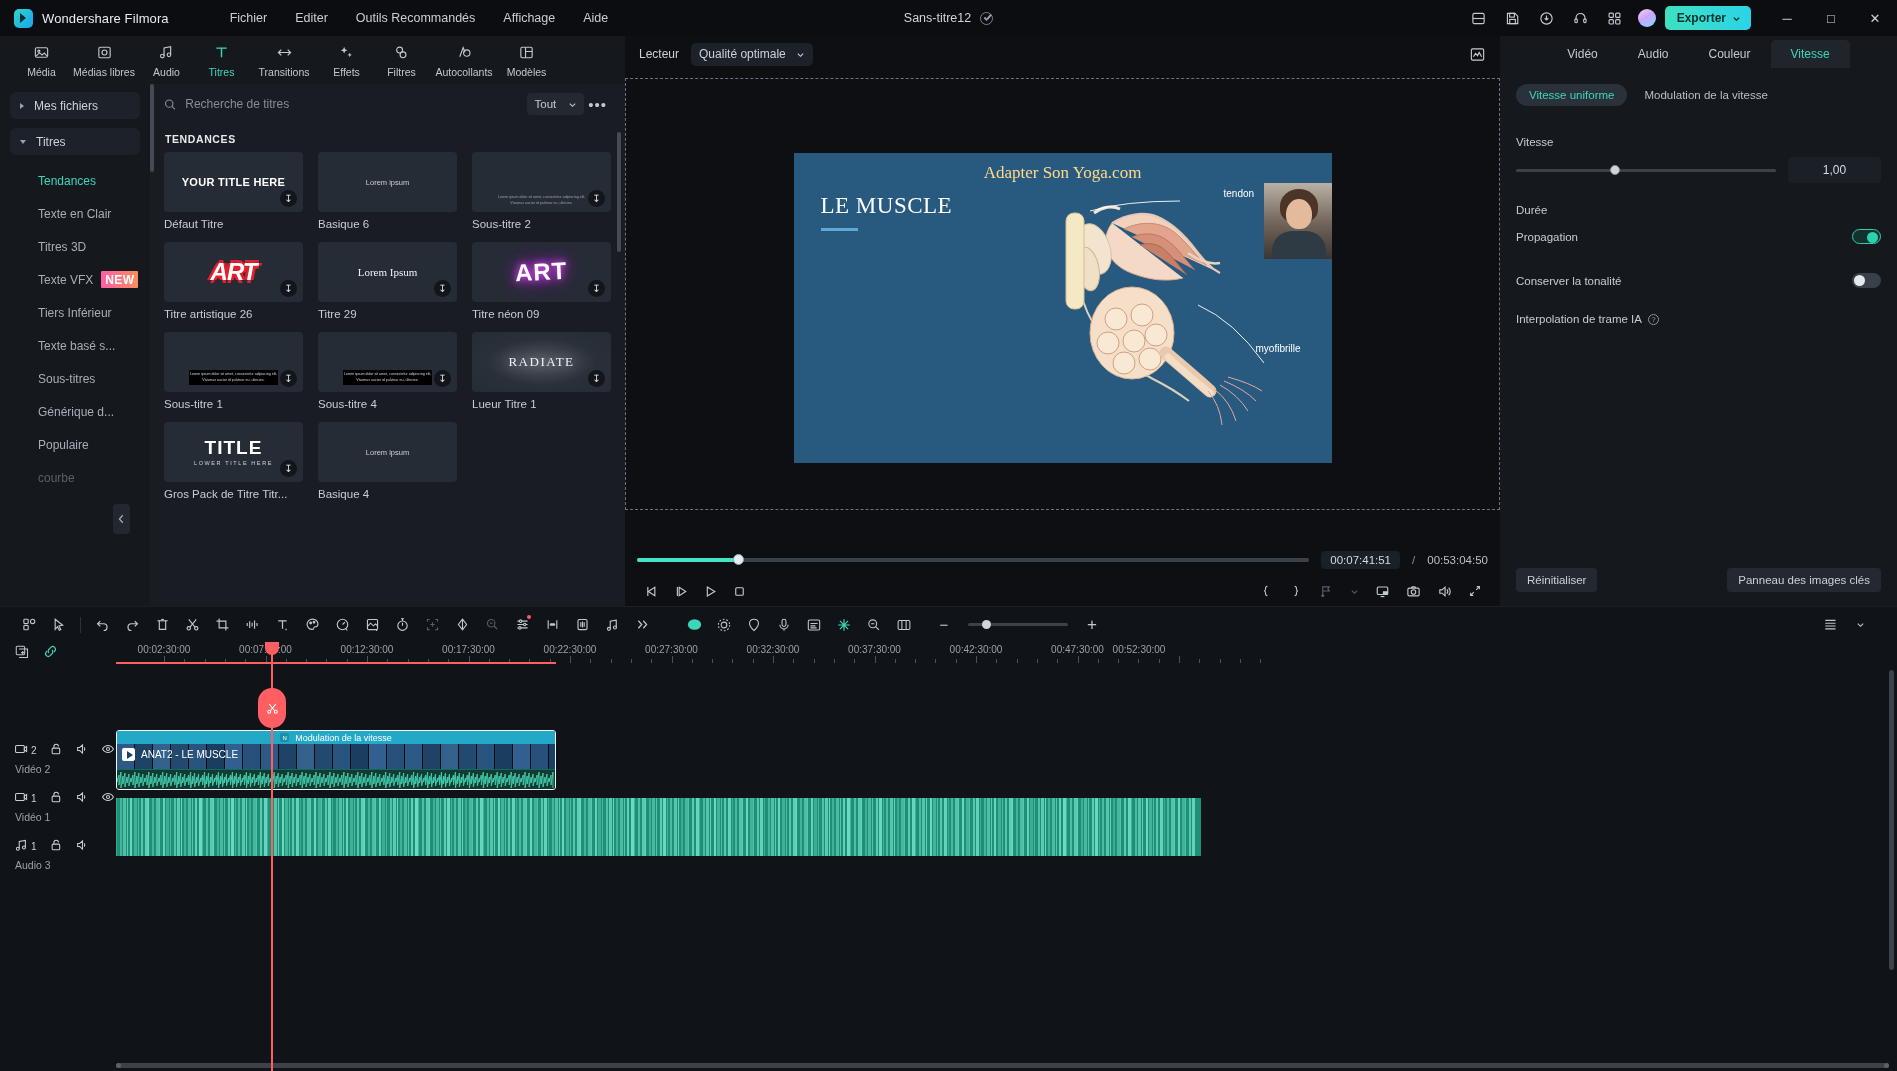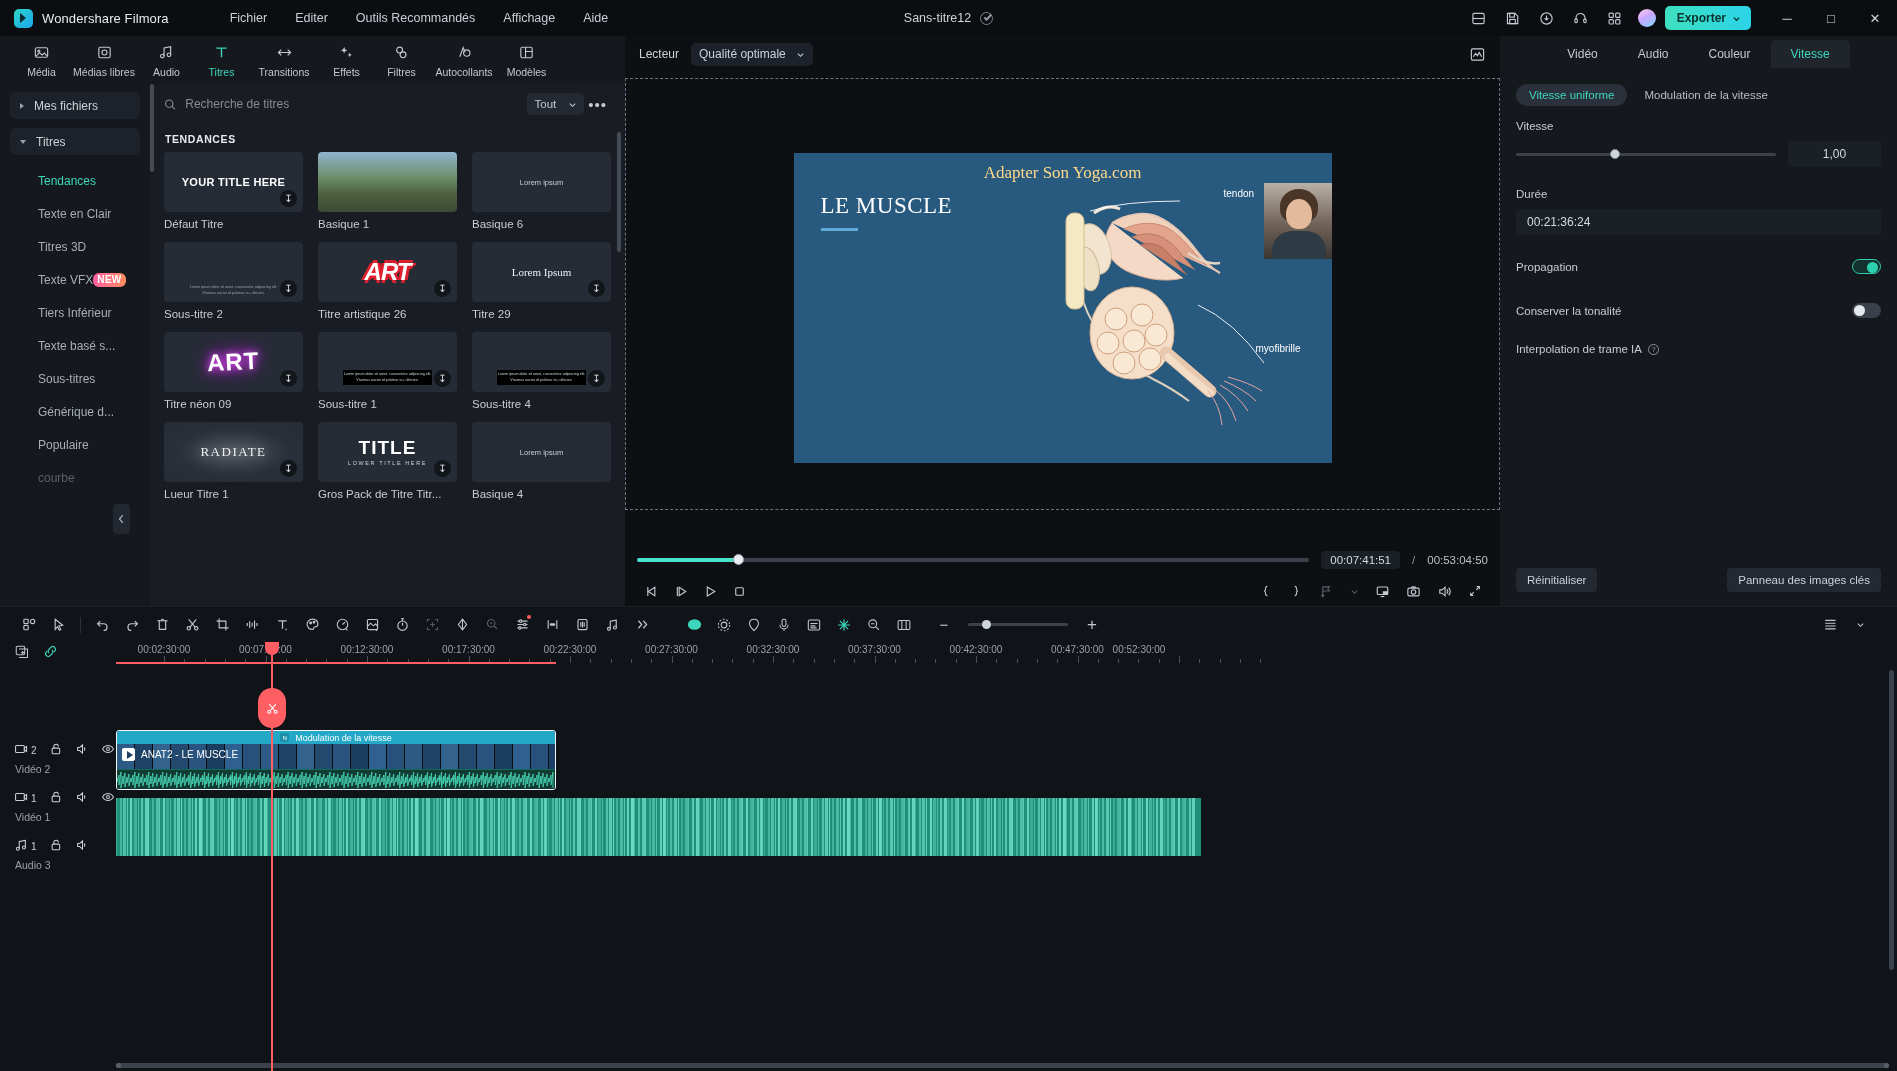--- a/index.html
+++ b/index.html
@@ -62,22 +62,22 @@
   .cats { width:150px; background:#15181d; padding:8px 10px 0 10px; position:relative; overflow:hidden;}
   .cat-root { height:27px; border-radius:6px; background:#1d2129; display:flex; align-items:center;
      padding-left:10px; font-size:12px; color:#cdd2d9; margin-bottom:9px; cursor:pointer;}
   .caret { width:0;height:0;margin-right:10px; }
   .caret.right{ border-left:4px solid #9aa1ab; border-top:3.5px solid transparent; border-bottom:3.5px solid transparent;}
   .caret.down{ border-top:4px solid #9aa1ab; border-left:3.5px solid transparent; border-right:3.5px solid transparent;}
   .sub { padding-left:28px; }
   .sub .it { height:33px; display:flex; align-items:center; font-size:12px; color:#a8aeb7; cursor:pointer;}
   .sub .it.active{ color:#3ed6bb; }
   .sub .it.faded{ color:#5a6069; }
-  .badge-new{ margin-left:0; font-size:10px; font-weight:700; color:#fff; background:linear-gradient(90deg,#ff5fa2,#ff8d5f);
-     border-radius:6px; padding:1.5px 4px; letter-spacing:.3px;}
+  .badge-new{ margin-left:8px; font-size:12px; font-weight:700; color:#fff; background:linear-gradient(90deg,#ff5fa2,#ff8d5f);
+     border-radius:1px; padding:1.5px 4px; letter-spacing:.3px;}
   .collapse-handle{ position:absolute; left:113px; bottom:72px; width:17px;height:30px;border-radius:4px;
      background:#232830; display:flex;align-items:center;justify-content:center;color:#aab0b8;font-size:10px;cursor:pointer; z-index:5;}
 
   .content { flex:1; background:#191c22; display:flex; flex-direction:column; min-width:0;}
   .searchrow { height:40px; display:flex; align-items:center; padding:0 14px; flex:0 0 40px;}
   .searchbox { flex:1; display:flex; align-items:center; gap:9px; color:#878e97;}
   .searchbox input{ background:transparent;border:none;outline:none;color:#c6ccd4;font-size:12px;font-family:inherit;width:100%;}
   .searchbox input::placeholder{ color:#868d96;}
   .filter-sel{ height:22px; background:#242931; border-radius:4px; display:flex; align-items:center; gap:12px;
     padding:0 7px; font-size:11.5px; color:#c2c8d0; cursor:pointer;}
@@ -144,21 +144,21 @@
   .ctl{ color:#c4cad2; cursor:pointer; display:flex; }
   .ctl-right{ margin-left:auto; display:flex; align-items:center; gap:16px; padding-right:6px;}
   .ctl.dim{ color:#596069;}
 
   
   .rightpane{ width:397px; background:#15181d; display:flex; flex-direction:column; position:relative;}
   .ptabs{ height:36px; display:flex; align-items:center; justify-content:center; gap:0; flex:0 0 36px;}
   .ptab{ padding:7px 20px; font-size:12px; color:#c3c9d1; cursor:pointer; border-radius:5px 5px 0 0;}
   .ptab.active{ color:#3ed6bb; background:#20252c;}
   .pbody{ flex:1; padding:12px 16px 0 16px; overflow:hidden;}
-  .segrow{ display:flex; gap:4px; margin-bottom:14px;}
+  .segrow{ display:flex; gap:4px; margin-bottom:30px;}
   .seg{ padding:5px 13px; border-radius:13px; font-size:11.5px; color:#b8bfc8; cursor:pointer;}
   .seg.active{ background:#2b313a; color:#3ed6bb;}
   .fld-lbl{ font-size:11.5px; color:#c6ccd4; margin-bottom:9px; display:flex; align-items:center; gap:6px;}
   .qmark{ width:11px;height:11px;border-radius:50%;border:1px solid #8d949d;color:#8d949d;font-size:8px;
      display:inline-flex;align-items:center;justify-content:center;}
   .sp-row{ display:flex; align-items:center; gap:12px; margin-bottom:21px;}
   .sp-track{ flex:1; height:3px; background:#3c424b; border-radius:2px; position:relative;}
   .sp-knob{ position:absolute; width:10px;height:10px;border-radius:50%;background:#cfd5dc;border:1px solid #878e97;top:-3.5px;left:36%;}
   .sp-val{ width:93px; height:26px; background:#1b1f26; border-radius:4px; display:flex; align-items:center;
      justify-content:center; font-size:12px; color:#d6dbe1;}
@@ -440,24 +440,20 @@
             <div class="grid">
 
               <div class="card">
                 <div class="thumb">
                   <span class="t-default">YOUR TITLE HERE</span>
                   <span class="dl">↧</span>
                 </div>
                 <div class="cap">Défaut Titre</div>
               </div>
 
-              <div class="card">
-                <div class="thumb photo-thumb"></div>
-                <div class="cap">Basique 1</div>
-              </div>
 
               <div class="card">
                 <div class="thumb">
                   <span class="t-lorem-s">Lorem ipsum</span>
                 </div>
                 <div class="cap">Basique 6</div>
               </div>
 
               <div class="card">
                 <div class="thumb">
@@ -720,21 +716,20 @@
 
         <div class="fld-lbl">Vitesse</div>
         <div class="sp-row">
           <div class="sp-track">
             <div class="sp-knob" style="left: 36%;"></div>
           </div>
           <div class="sp-val">1,00</div>
         </div>
 
         <div class="fld-lbl">Durée</div>
-        <div class="dur-field">00:21:36:24</div>
 
         <div class="tog-row">
           <span class="t-lbl">Propagation</span>
           <div class="toggle on">
               <i></i>
             </div>
         </div>
         <div class="tog-row">
           <span class="t-lbl">Conserver la tonalité</span>
           <div class="toggle">

